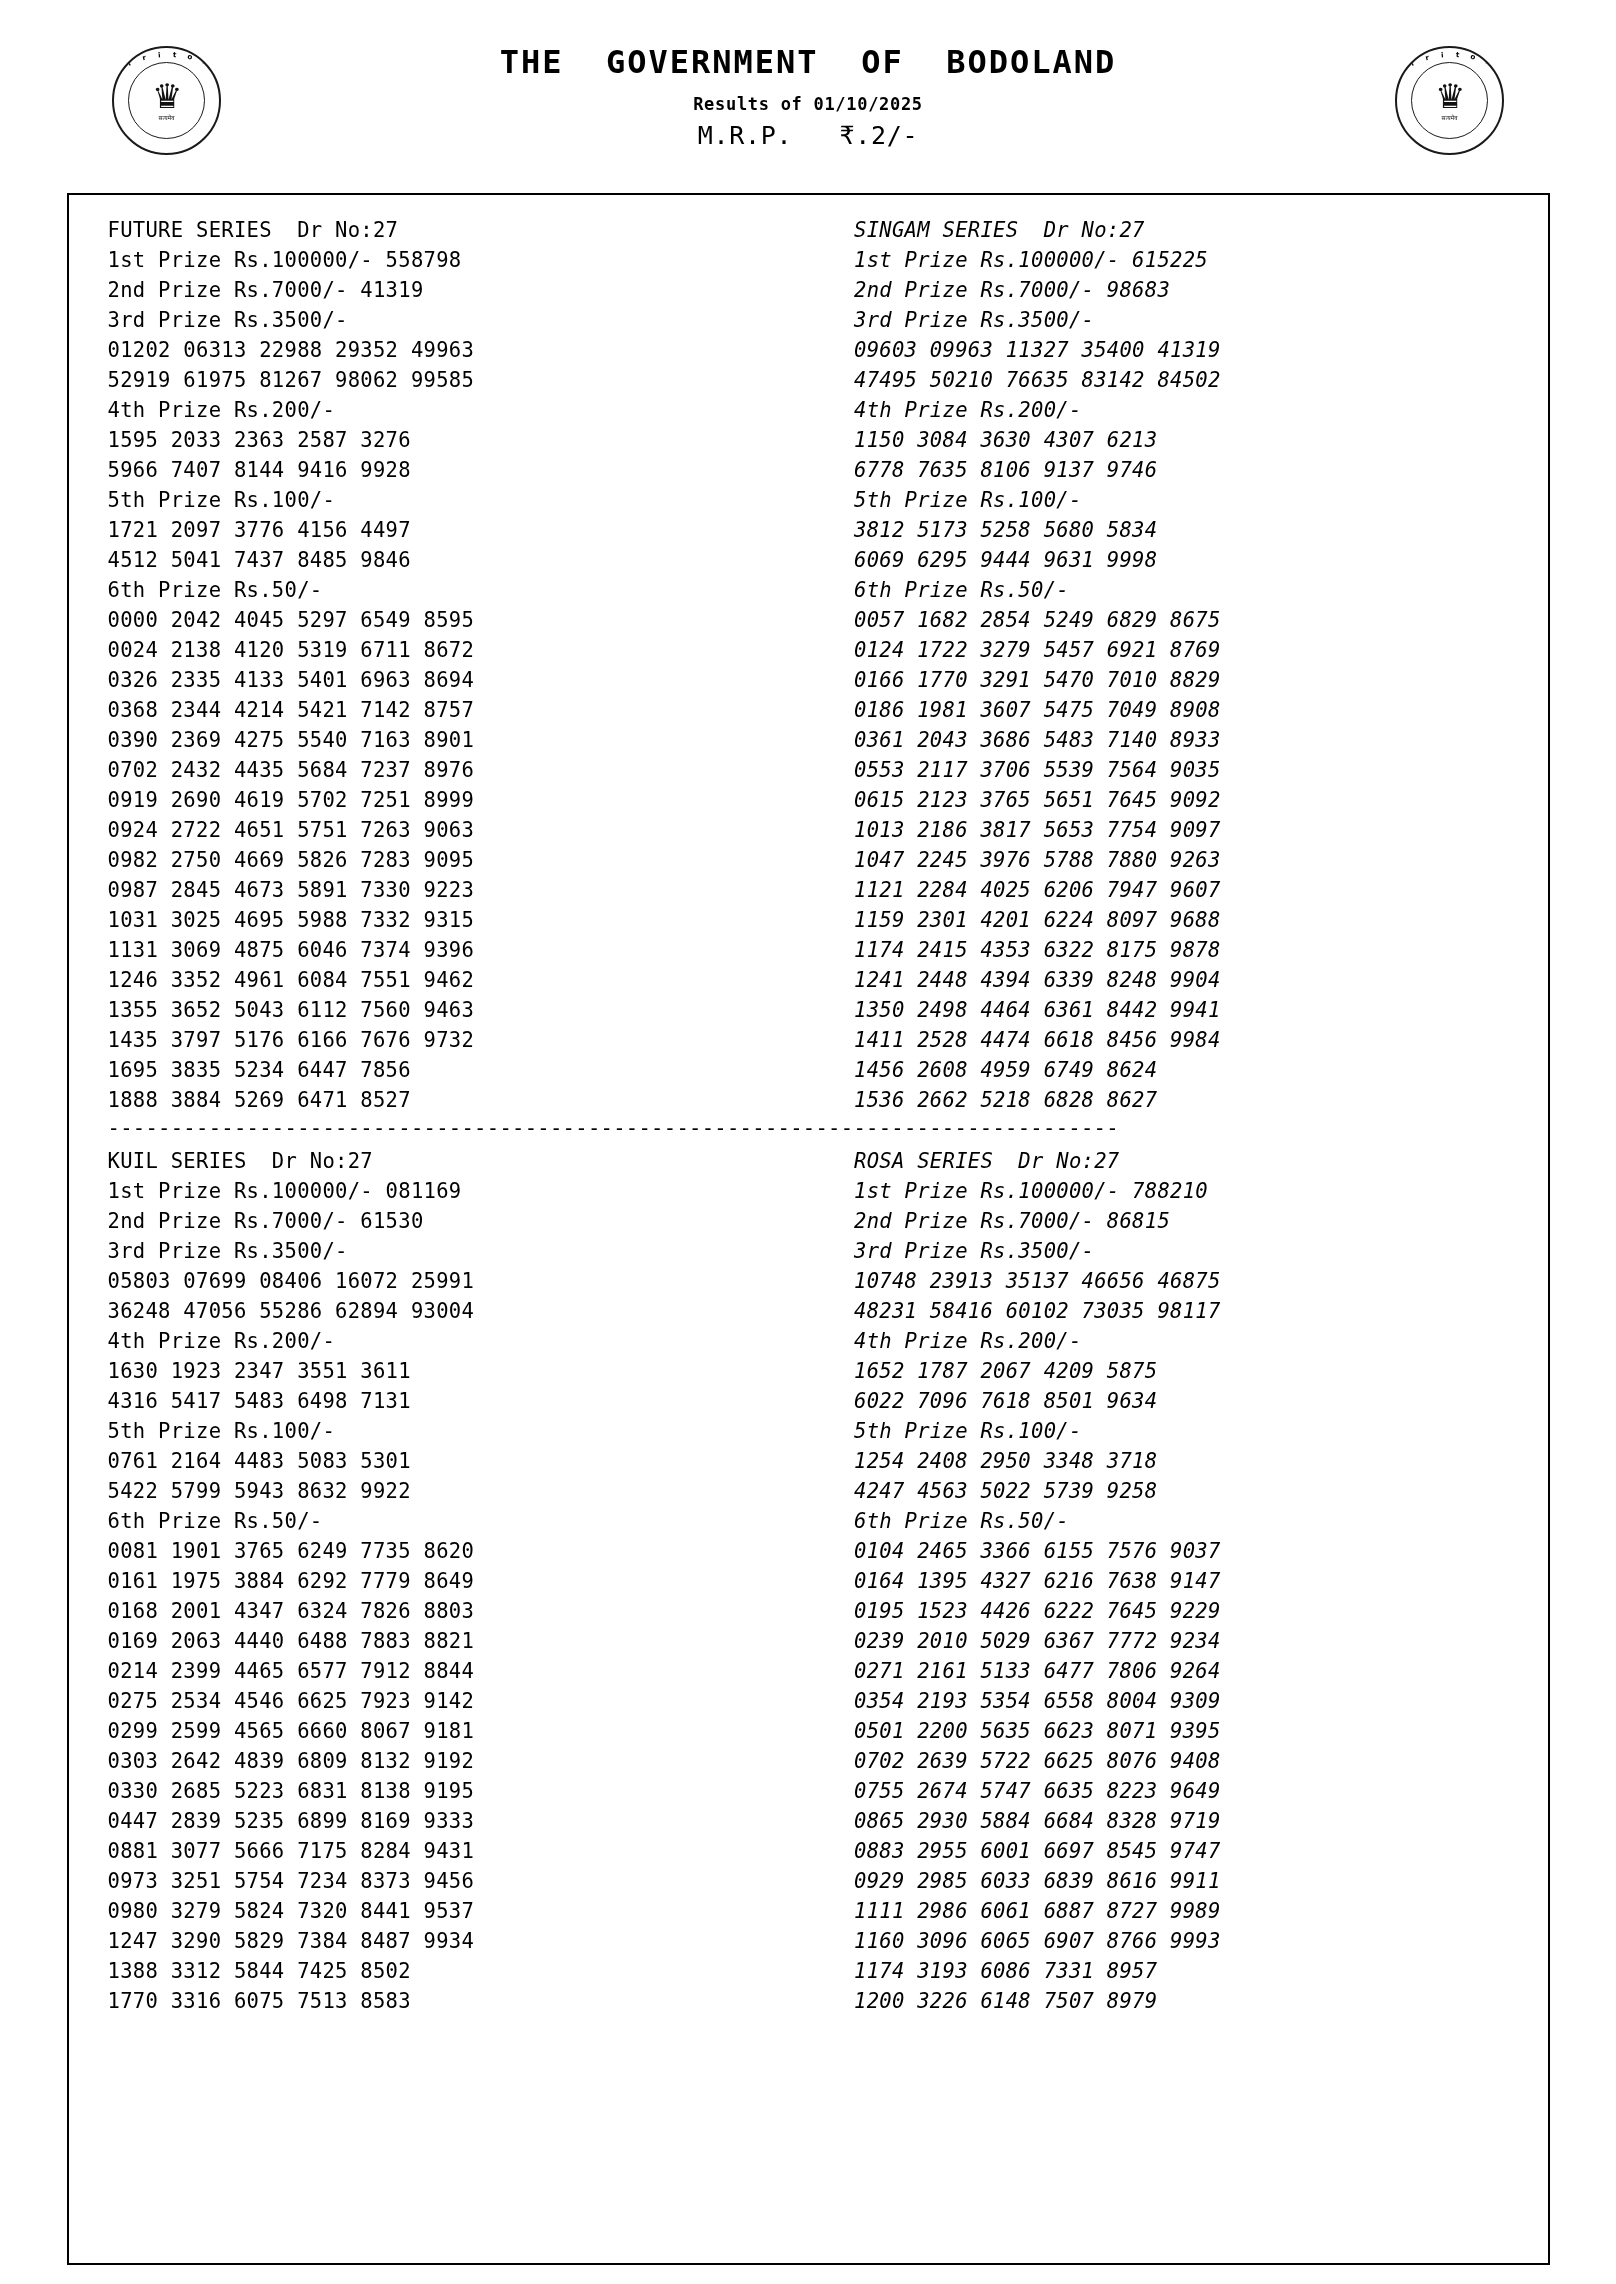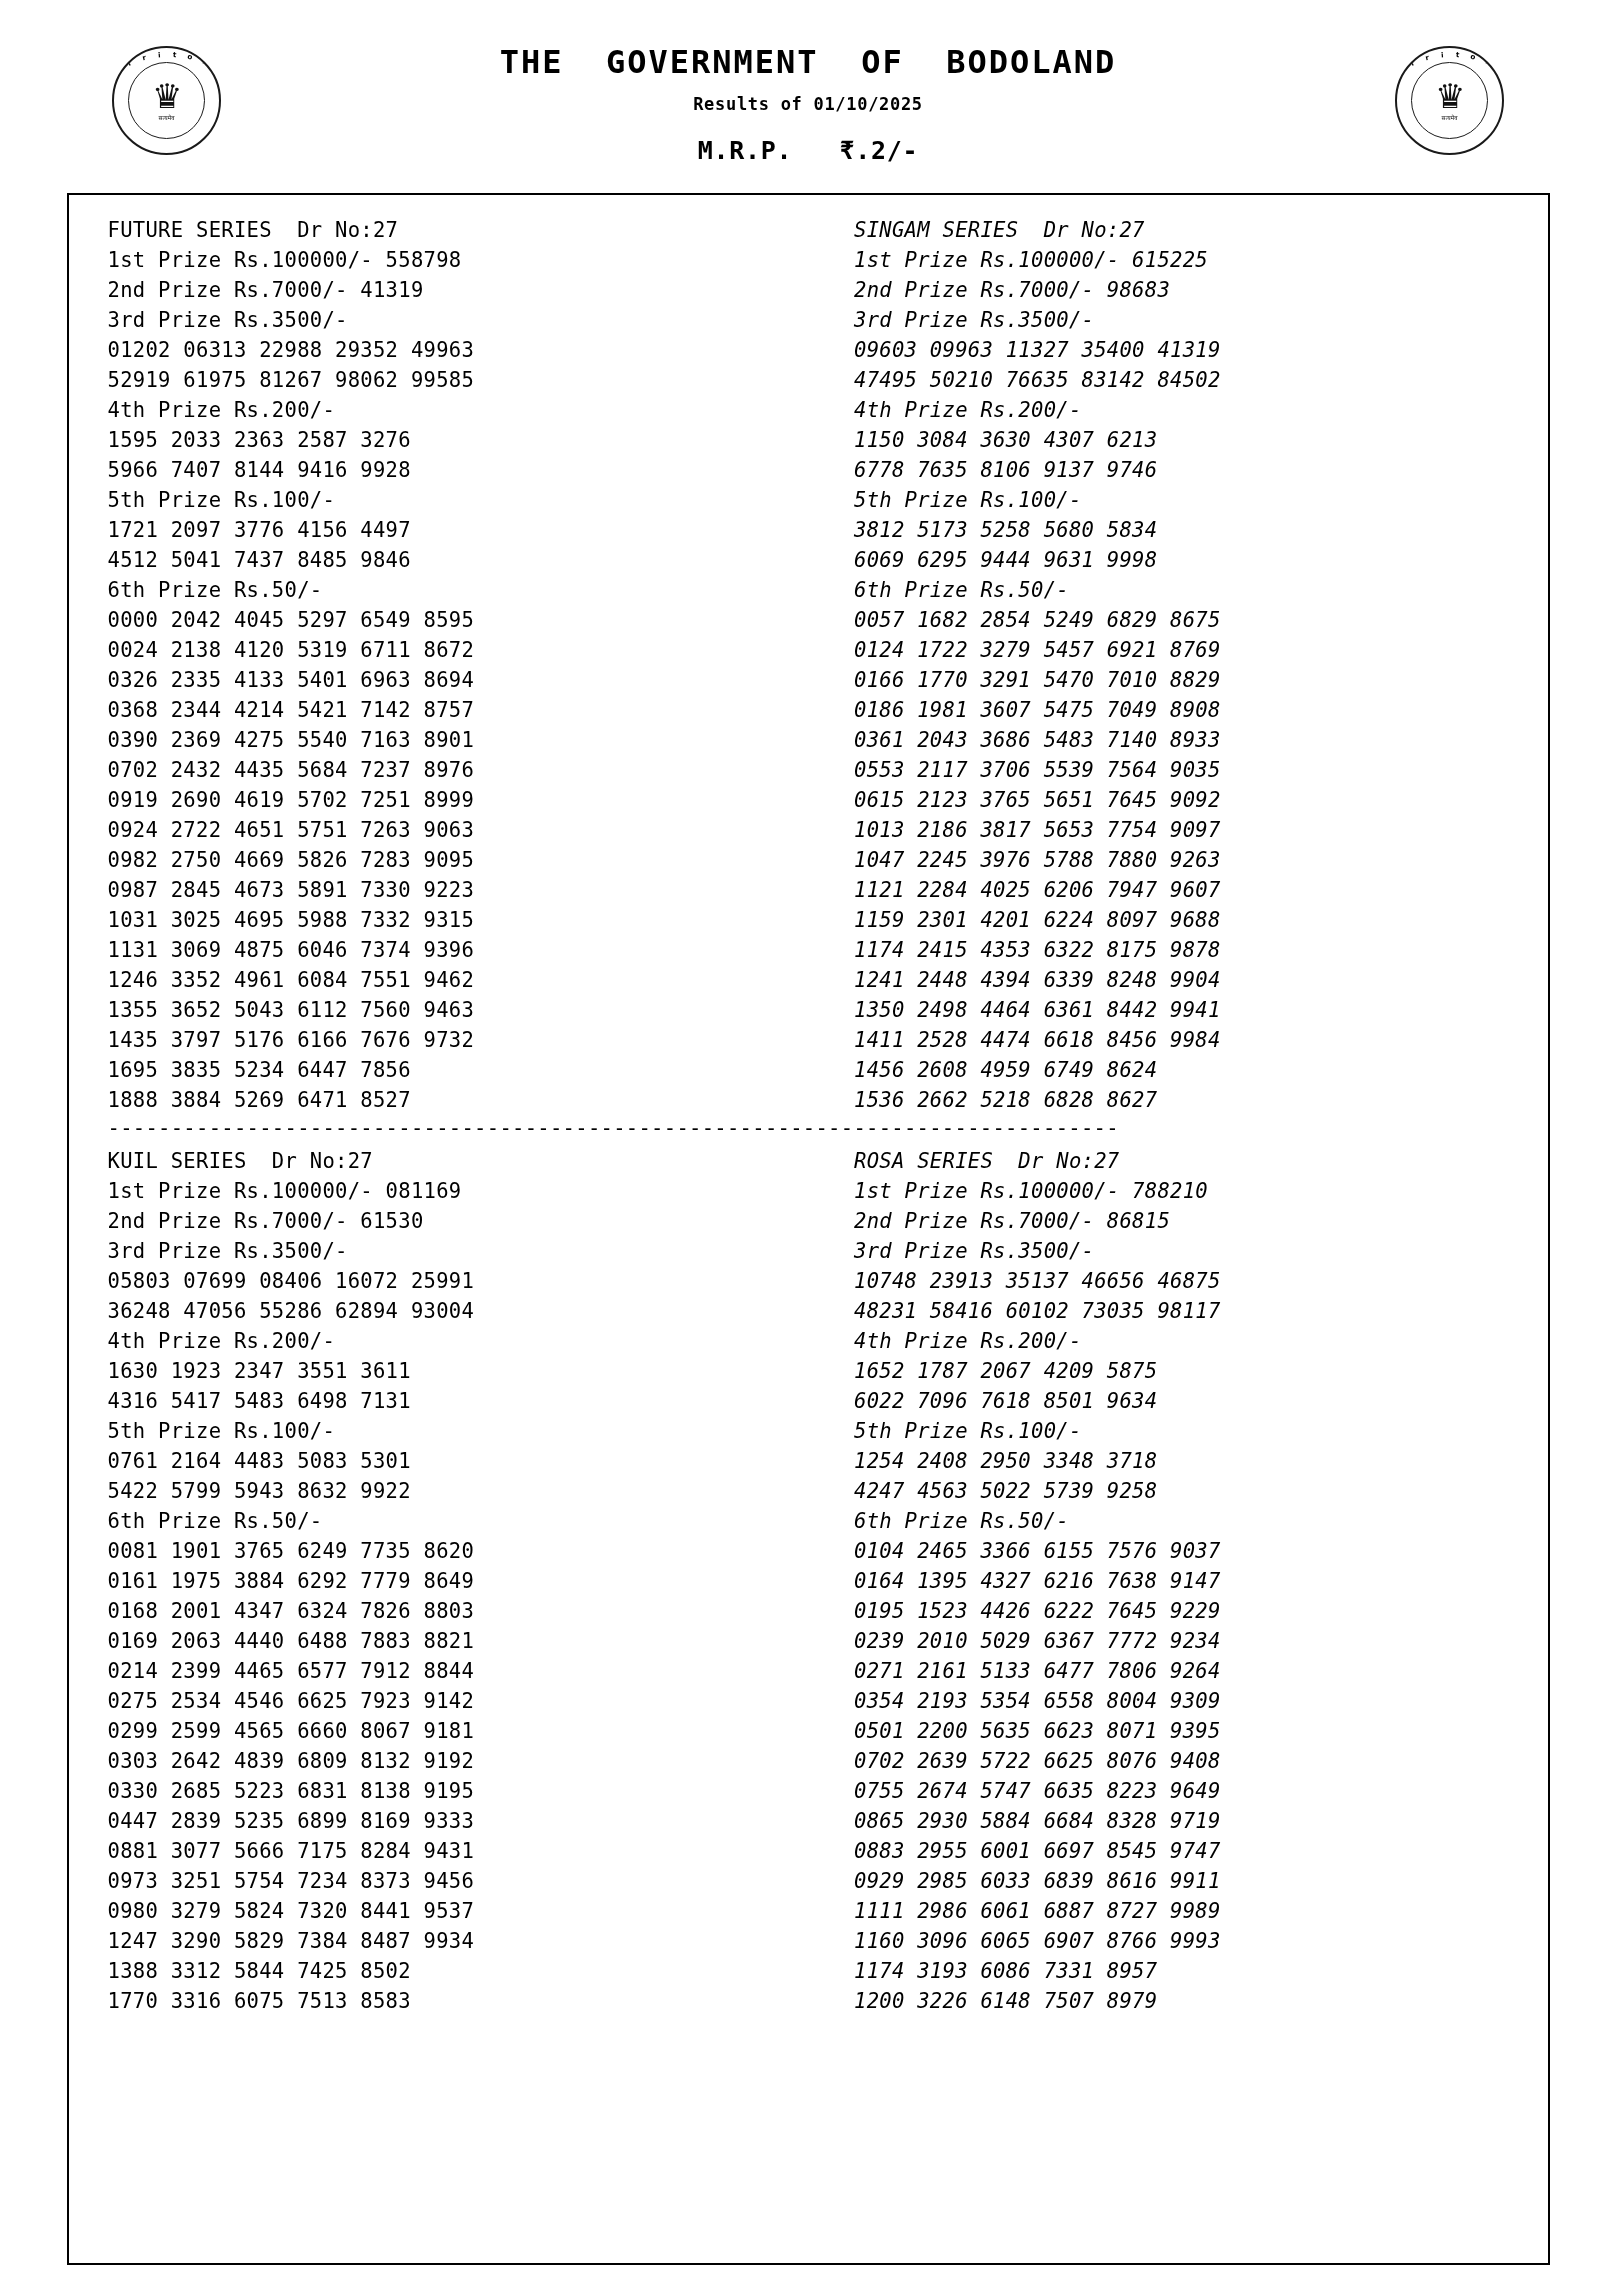--- a/index.html
+++ b/index.html
@@ -94,23 +94,23 @@
   }
   .results-line {
     font-size: 17px;
     font-weight: bold;
     letter-spacing: 0.7px;
     margin-top: 13px;
     white-space: pre;
   }
   .mrp-line {
     font-size: 25px;
-    font-weight: bold;
+    font-weight: normal;
     letter-spacing: 0.7px;
-    margin-top: 22px;
+    margin-top: 7px;
     white-space: pre;
   }
   
   .frame {
     border: 2px solid #000;
     margin: 9px 19.5px 0 19.5px;
     height: 2072px;
     box-sizing: border-box;
     padding: 19.5px 0 0 0;
     position: relative;

